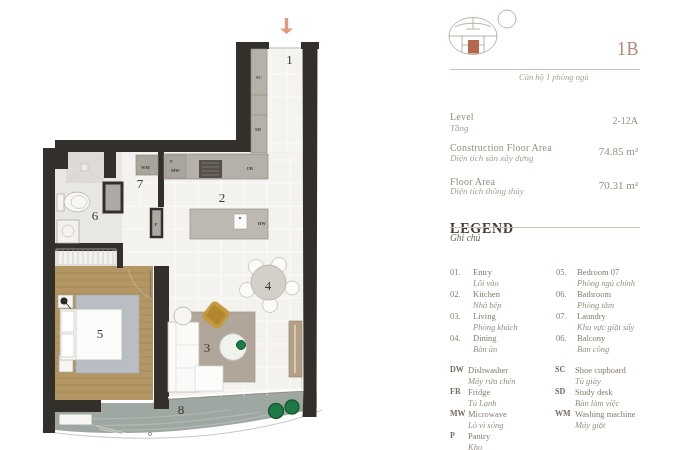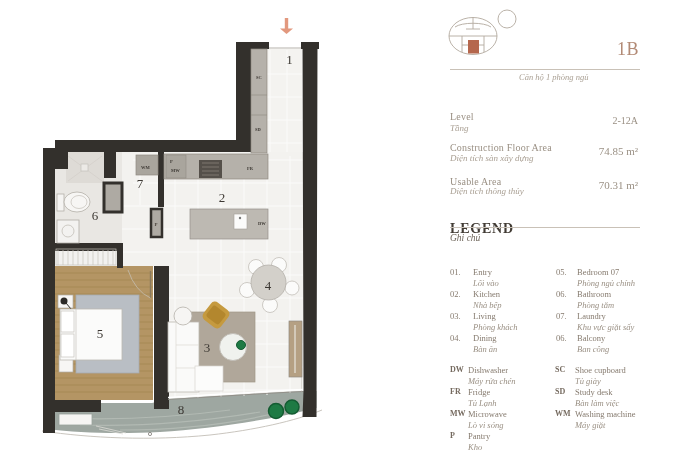--- a/index.html
+++ b/index.html
@@ -221,21 +221,21 @@
 <hr class="d" style="left:450px;top:69px;width:190px;">
 
 <div class="abs en" style="left:450px;top:79px;">Level</div>
 <div class="abs vi" style="left:450px;top:91px;">Tầng</div>
 <div class="abs val" style="left:540px;top:83px;width:98px;">2-12A</div>
 
 <div class="abs en" style="left:450px;top:110px;">Construction Floor Area</div>
 <div class="abs vi" style="left:450px;top:121px;">Diện tích sàn xây dựng</div>
 <div class="abs val" style="left:540px;top:113px;width:98px;font-size:11px;">74.85 m²</div>
 
-<div class="abs en" style="left:450px;top:144px;">Usable Area</div>
+<div class="abs en" style="left:450px;top:144px;">Floor Area</div>
 <div class="abs vi" style="left:450px;top:154px;">Diện tích thông thủy</div>
 <div class="abs val" style="left:540px;top:147px;width:98px;font-size:11px;">70.31 m²</div>
 
 <div class="abs" style="left:450px;top:189px;font-size:14px;color:#413b34;font-weight:bold;letter-spacing:0.8px;">LEGEND</div>
 <div class="abs vi" style="left:450px;top:201px;font-size:9.5px;color:#6e655a;">Ghi chú</div>
 
 <hr class="d" style="left:450px;top:227px;width:190px;">
 
 <div class="abs num" style="left:450px;top:235px;">01.</div>
 <div class="abs lgen" style="left:473px;top:235px;">Entry</div>

